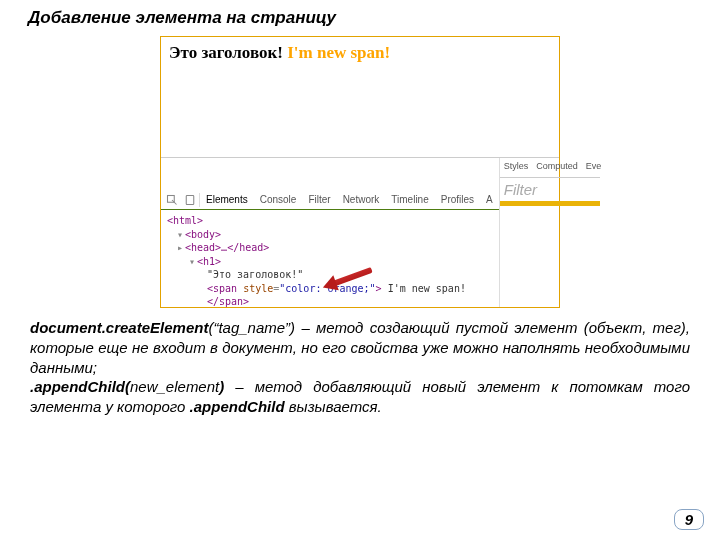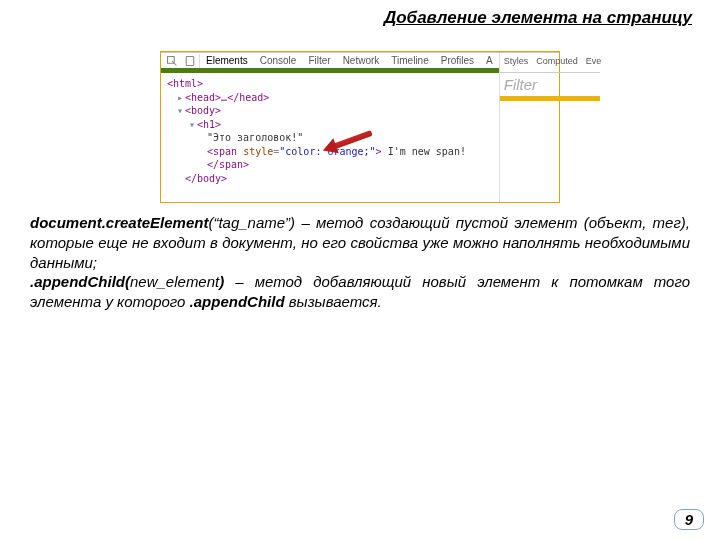--- a/index.html
+++ b/index.html
@@ -9,23 +9,22 @@
     font-family: Verdana, Geneva, sans-serif;
     background: #fff;
     color: #000;
     position: relative;
     padding: 8px 28px;
   }
   .slide-title {
     font-style: italic;
     font-weight: bold;
     font-size: 17px;
-    text-align: right;
-    margin-bottom: 23px;
-    text-decoration: underline;
+    text-align: left;
+    margin-bottom: 8px;
   }
   .figure-box {
     width: 400px;
     margin: 0 auto 10px auto;
     border: 1.5px solid #e2a200;
     background: #fff;
   }
   .preview-pane {
     height: 120px;
     padding: 6px 8px;
@@ -45,24 +44,25 @@
   }
   .dt-left {
     flex: 1;
     border-right: 1px solid #ddd;
     display: flex;
     flex-direction: column;
   }
   .dt-tabs {
     display: flex;
     align-items: center;
-    border-bottom: 5px solid #4d7c0f;
+    border-bottom: 1px solid #4d7c0f;
     height: 20px;
     padding-left: 2px;
     gap: 0;
+    margin-top: 32px;
   }
   .dt-tab {
     padding: 3px 6px;
     font-size: 10px;
     color: #555;
     cursor: pointer;
   }
   .dt-tab.active { color: #000; }
   .dt-iconcell {
     width: 18px; height: 18px;
@@ -147,20 +147,24 @@
     background:#fff;
   }
 </style>
 </head>
 <body>
 
 <div class="slide-title">Добавление элемента на страницу</div>
 
 <div class="figure-box">
 
+  <div class="preview-pane">
+    <span class="preview-h1">Это заголовок!</span>
+    <span class="preview-span">I'm new span!</span>
+  </div>
 
   <div class="devtools">
     <div class="dt-left">
       <div class="dt-tabs">
         <span class="dt-iconcell">
           <svg viewBox="0 0 16 16">
               <rect x="2" y="2" width="9" height="9" fill="none" stroke="#888" stroke-width="1.4"></rect>
               <path d="M8 8 L14 14" stroke="#888" stroke-width="1.4"></path>
             </svg>
         </span>
@@ -173,22 +177,22 @@
         <span class="dt-tab active">Elements</span>
         <span class="dt-tab">Console</span>
         <span class="dt-tab">Filter</span>
         <span class="dt-tab">Network</span>
         <span class="dt-tab">Timeline</span>
         <span class="dt-tab">Profiles</span>
         <span class="dt-tab">A</span>
       </div>
       <div class="dt-code">
         <div><span class="tag">&lt;html&gt;</span></div>
+        <div style="padding-left:10px;"><span class="twisty">▾</span><span class="tag">&lt;body&gt;</span></div>
         <div style="padding-left:10px;"><span class="twisty">▸</span><span class="tag">&lt;head&gt;…&lt;/head&gt;</span></div>
-        <div style="padding-left:10px;"><span class="twisty">▾</span><span class="tag">&lt;body&gt;</span></div>
         <div style="padding-left:22px;"><span class="twisty">▾</span><span class="tag">&lt;h1&gt;</span></div>
         <div style="padding-left:40px;"><span>"Это заголовок!"</span></div>
         <div style="padding-left:40px;">
           <span class="tag">&lt;span</span>
           <span> </span><span class="attr">style</span><span class="eq">=</span><span class="string">"color: orange;"</span><span class="tag">&gt;</span><span> I'm new span!</span><span class="tag">&lt;/span&gt;</span>
         </div>
         <div style="padding-left:18px;"><span class="tag">&lt;/body&gt;</span></div>
 
         <div class="arrow">
           <div class="arrow-head"></div>

